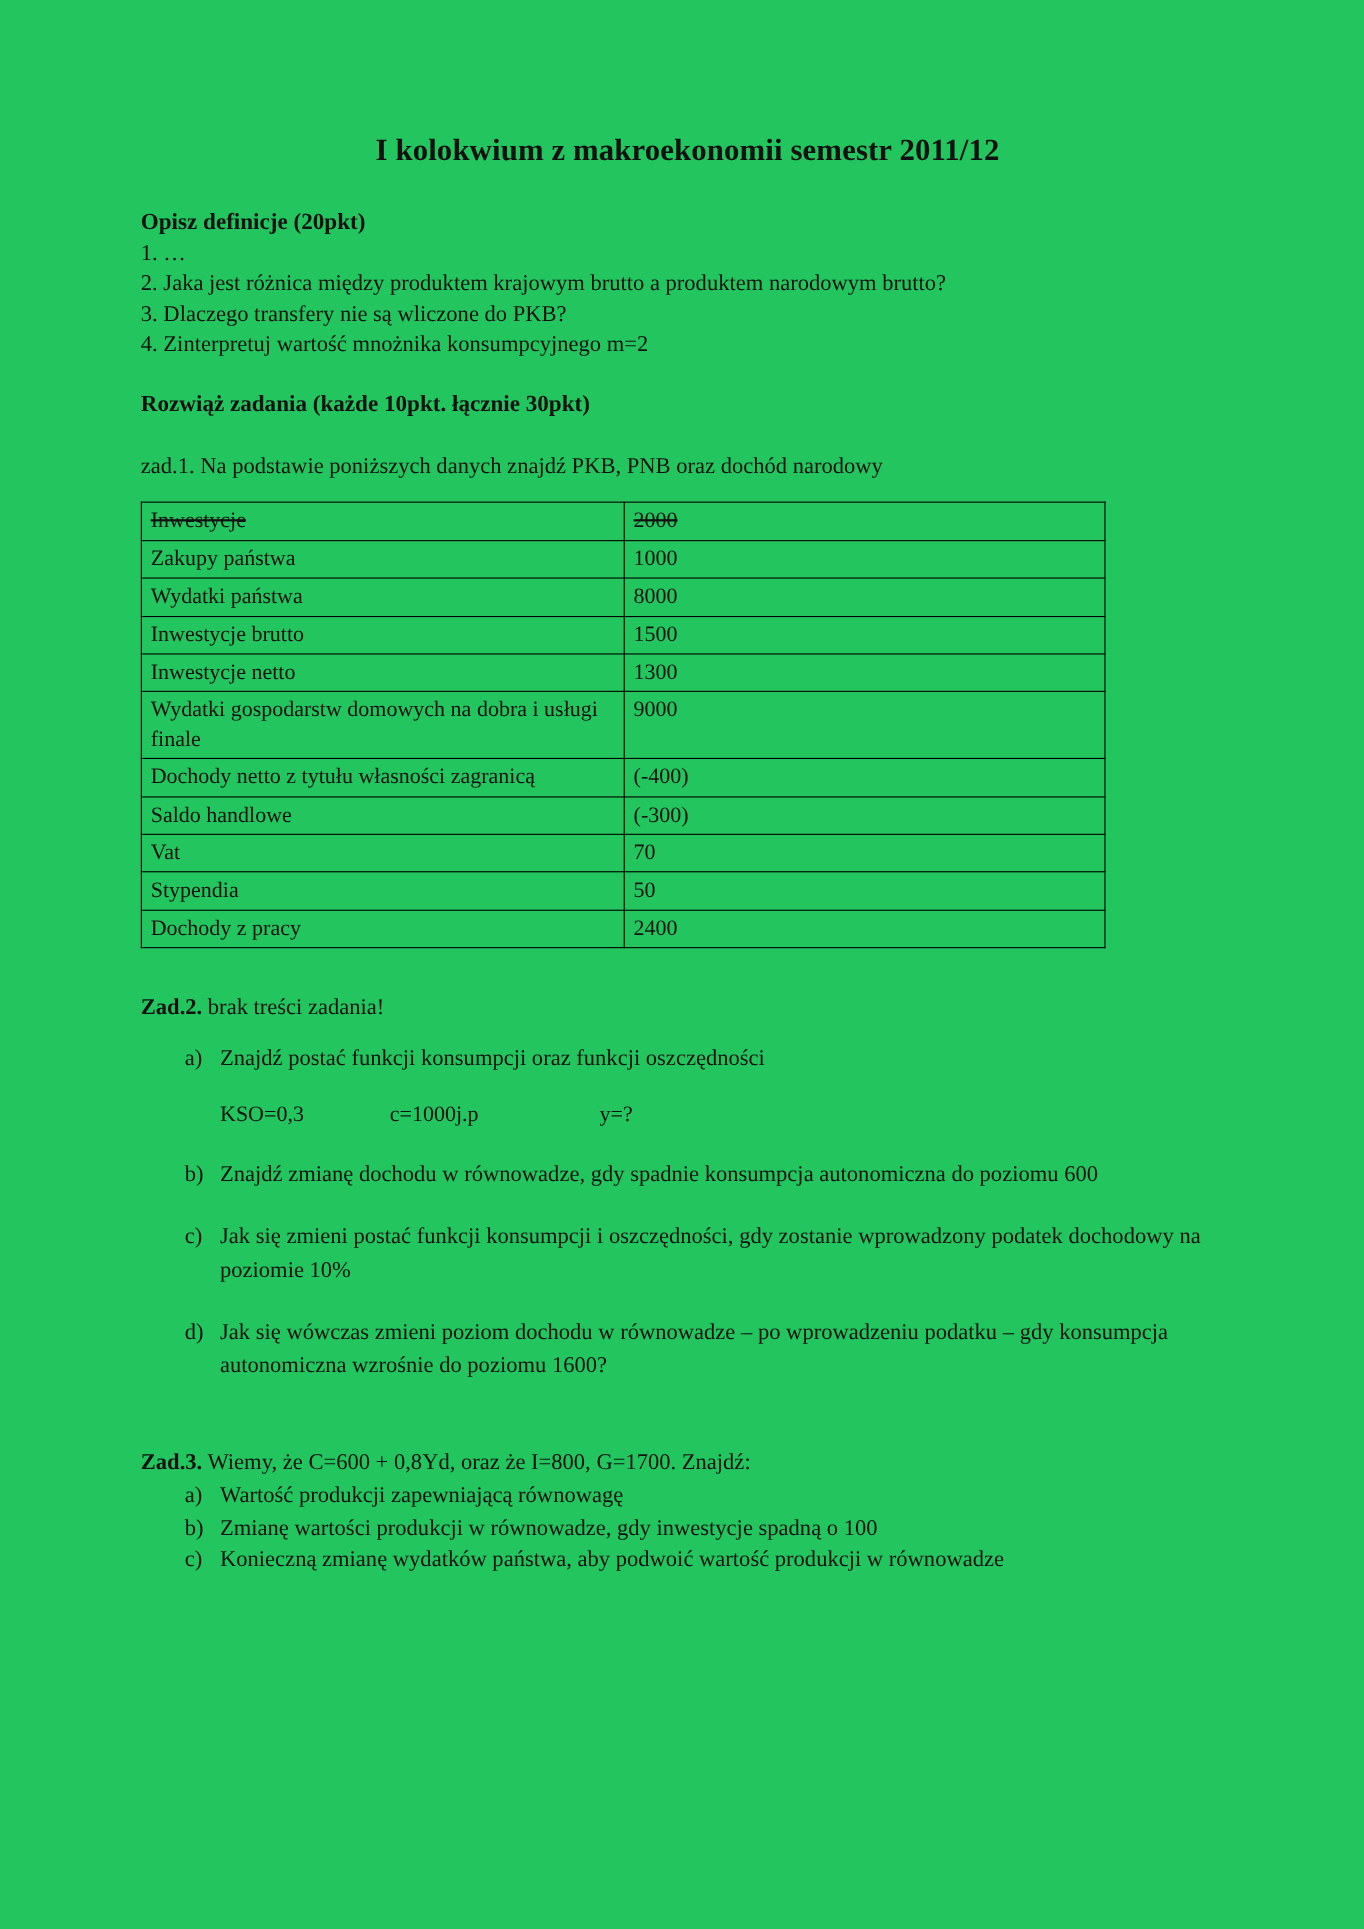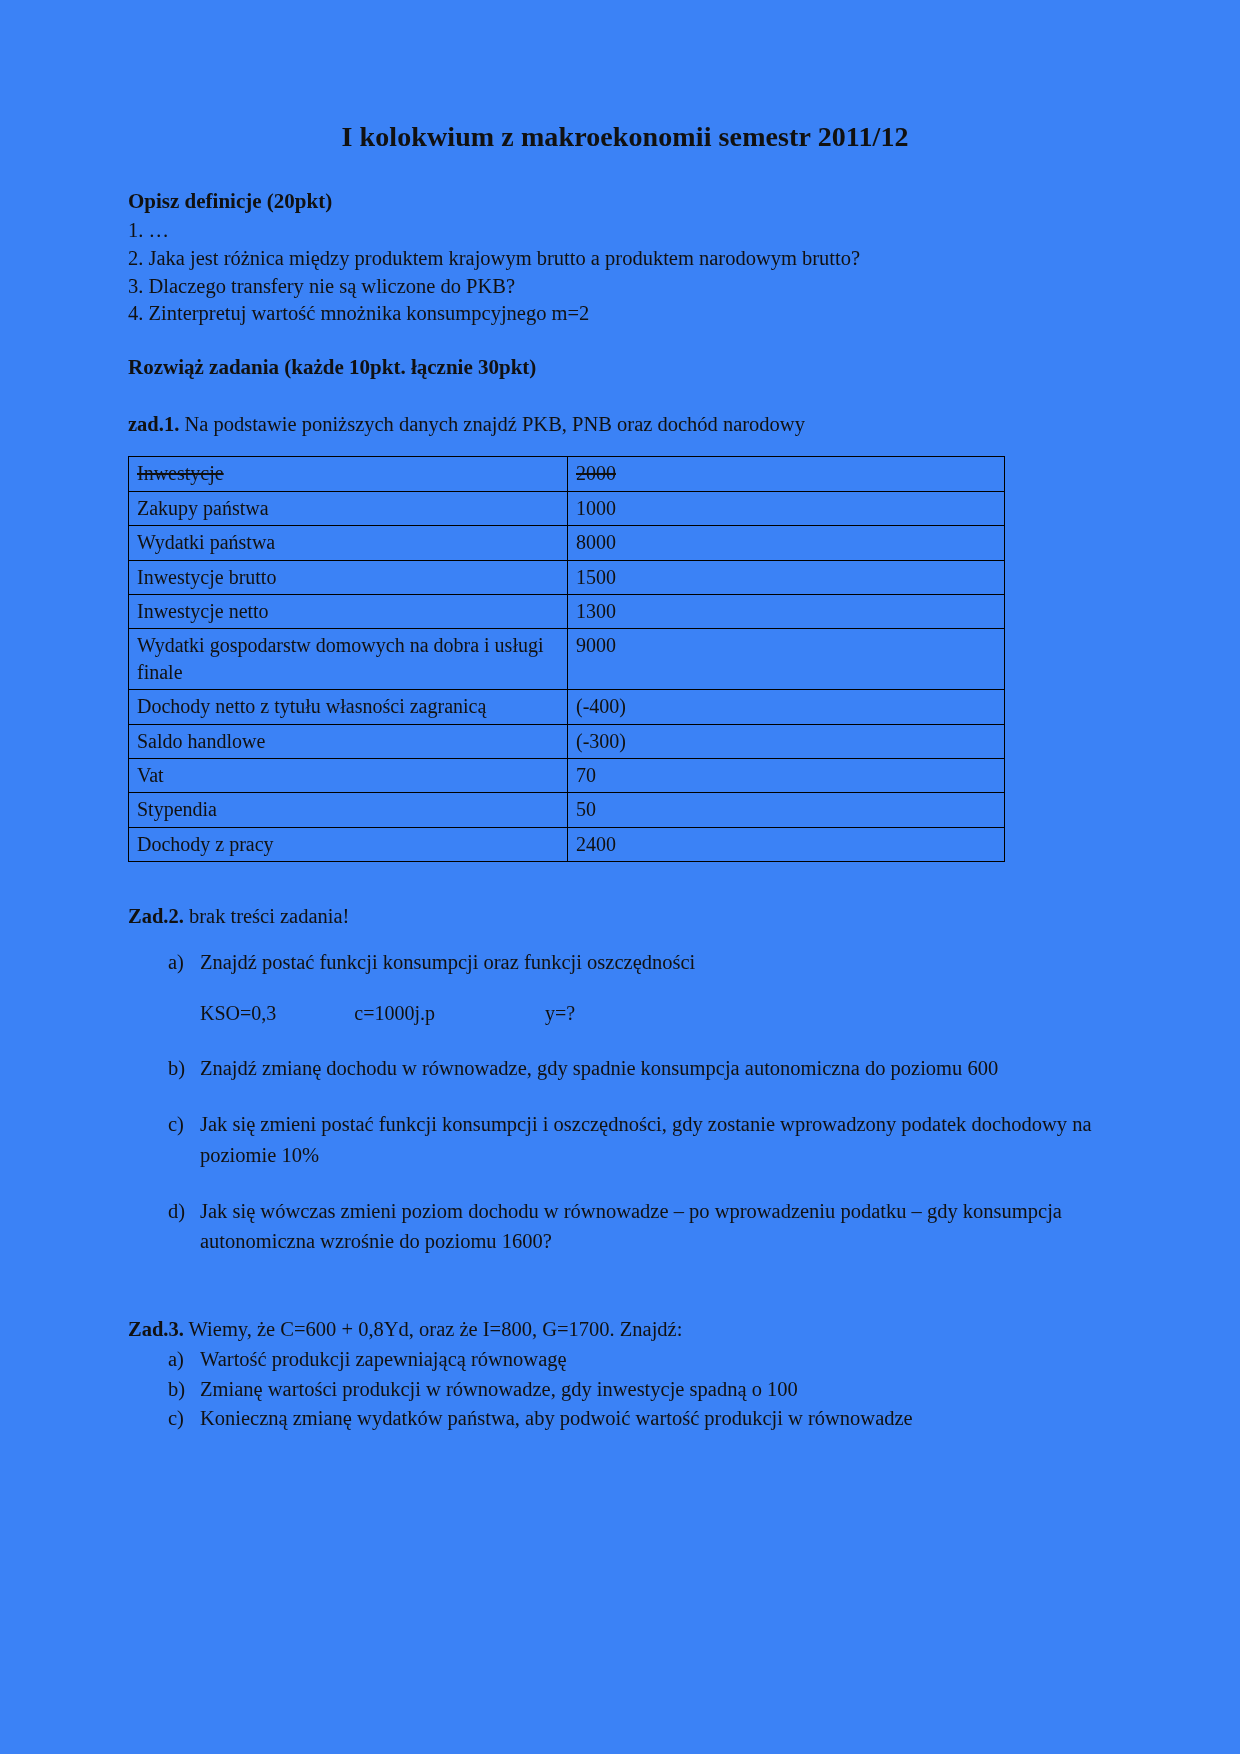--- a/index.html
+++ b/index.html
@@ -14,21 +14,21 @@
     font-family: "Liberation Serif", "DejaVu Serif", serif;
     color: #111111;
     position: relative;
     overflow: hidden;
   }
   .page {
     box-sizing: border-box;
     width: 1240px;
     min-height: 1754px;
     padding: 120px 118px 60px 128px;
-    background: #3b82f6;
+    background: #22c55e;
   }
 
   
   .doc-title {
     text-align: center;
     font-size: 28px;
     font-weight: bold;
     letter-spacing: 0.1px;
     margin: 0 0 34px 0;
     line-height: 1.2;
@@ -49,21 +49,21 @@
   .spacer-sm { height: 14px; }
   .spacer-md { height: 26px; }
   .spacer-lg { height: 40px; }
   .spacer-xl { height: 58px; }
 
   .lead-para {
     font-size: 20.5px;
     line-height: 1.4;
     margin: 0;
   }
-  .lead-para b { font-weight: bold; }
+  .lead-para b { font-weight: normal; }
 
   
   table.data-table {
     border-collapse: collapse;
     width: 858px;
     margin: 18px 0 0 0;
     table-layout: fixed;
   }
   table.data-table td {
     border: 1.4px solid #000000;

